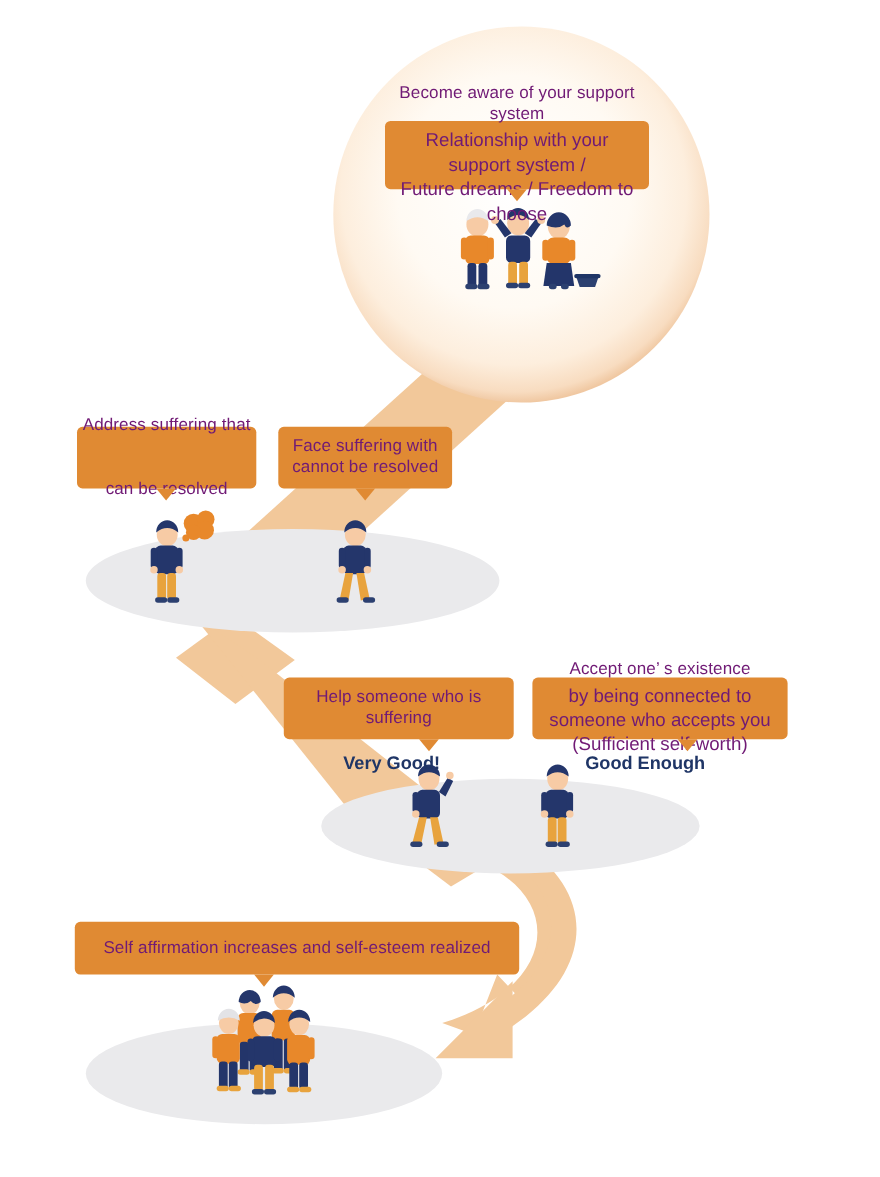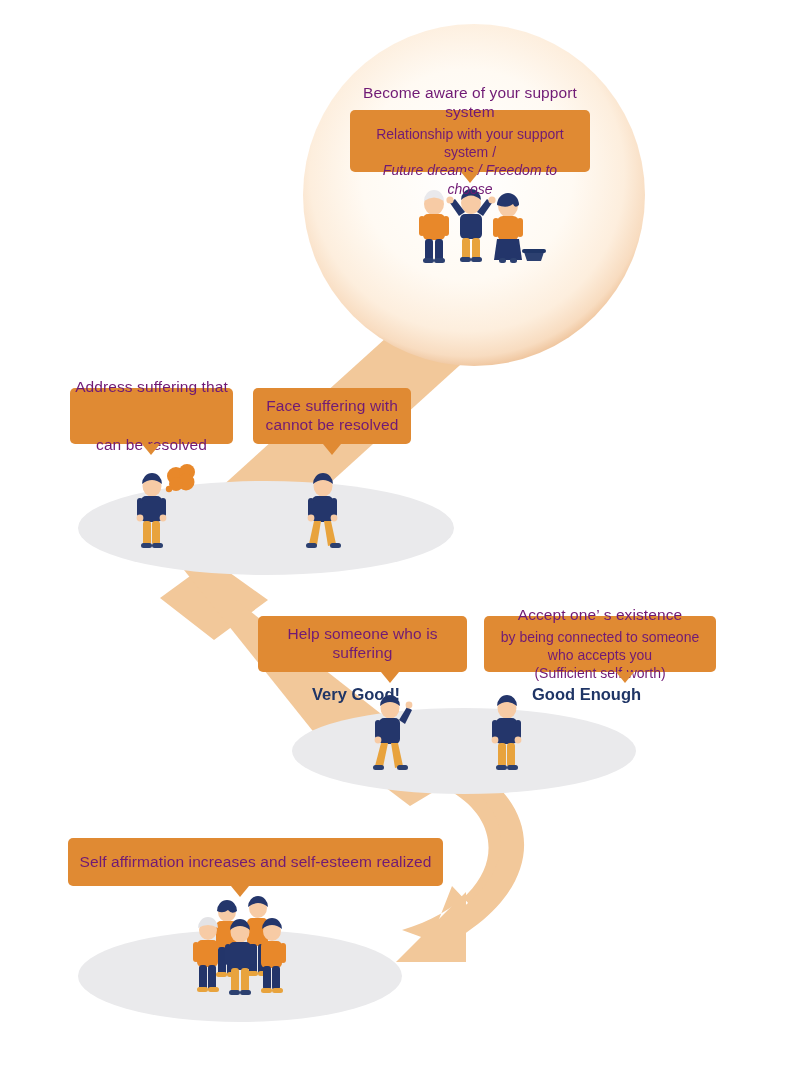--- a/index.html
+++ b/index.html
@@ -11,21 +11,21 @@
   #stage{position:absolute;left:0;top:0;width:800px;height:1070px;}
   #art{position:absolute;left:0;top:0;width:800px;height:1070px;}
 
   .box{
     position:absolute;background:#E08A33;border-radius:5px;
     color:#701a75;box-sizing:border-box;
     display:flex;flex-direction:column;align-items:center;justify-content:center;
     text-align:center;line-height:1.22;
   }
   .box .hl{font-size:15.5px;letter-spacing:.1px;}
-  .box .sub{font-size:14px;letter-spacing:0;margin-top:3px;line-height:1.3;}
+  .box .sub{font-size:17px;letter-spacing:0;margin-top:3px;line-height:1.3;}
   .tail{
     position:absolute;width:0;height:0;
     border-left:9px solid transparent;border-right:9px solid transparent;
     border-top:11px solid #E08A33;
   }
   .navylabel{
     position:absolute;color:#1F3566;font-weight:bold;font-size:16.5px;
     white-space:nowrap;
   }
   .circletext{
@@ -235,21 +235,21 @@
         <rect x="272" y="966" width="8" height="24" rx="3" fill="#23356A"></rect>
         <rect x="261" y="988" width="11" height="5" rx="2.5" fill="#E8A33D"></rect>
         <rect x="272" y="988" width="11" height="5" rx="2.5" fill="#E8A33D"></rect>
       </g>
     </g>
   </svg>
 
   <div class="box" style="left:350px;top:110px;width:240px;height:62px;padding:6px 10px;">
     <div class="hl">Become aware of your support system</div>
     <div class="sub">Relationship with your support system /</div>
-    <div class="sub" style="margin-top:0;font-style:italic;">Future dreams / Freedom to choose</div>
+    <div class="sub" style="margin-top:0;">Future dreams / Freedom to choose</div>
   </div>
   <div class="tail" style="left:461px;top:172px;"></div>
 
 
   <div class="box" style="left:70px;top:388px;width:163px;height:56px;gap:39px;">
     <div class="hl">Address suffering that</div>
     <div class="hl">can be resolved</div>
   </div>
   <div class="tail" style="left:142px;top:444px;"></div>
 
@@ -267,18 +267,18 @@
   <div class="box" style="left:484px;top:616px;width:232px;height:56px;padding:4px 8px;">
     <div class="hl">Accept one’ s existence</div>
     <div class="sub">by being connected to someone who accepts you</div>
     <div class="sub" style="margin-top:0;">(Sufficient self-worth)</div>
   </div>
   <div class="tail" style="left:616px;top:672px;"></div>
 
   <div class="navylabel" style="left:264px;top:685px;margin-left:48px;">Very Good!</div>
   <div class="navylabel" style="left:532px;top:685px;">Good Enough</div>
 
-  <div class="box" style="left:68px;top:838px;width:375px;height:48px;">
+  <div class="box" style="left:68px;top:838px;width:404px;height:48px;">
     <div class="hl">Self affirmation increases and self-esteem realized</div>
   </div>
   <div class="tail" style="left:231px;top:886px;"></div>
 
 </div>
 
 </body></html>

